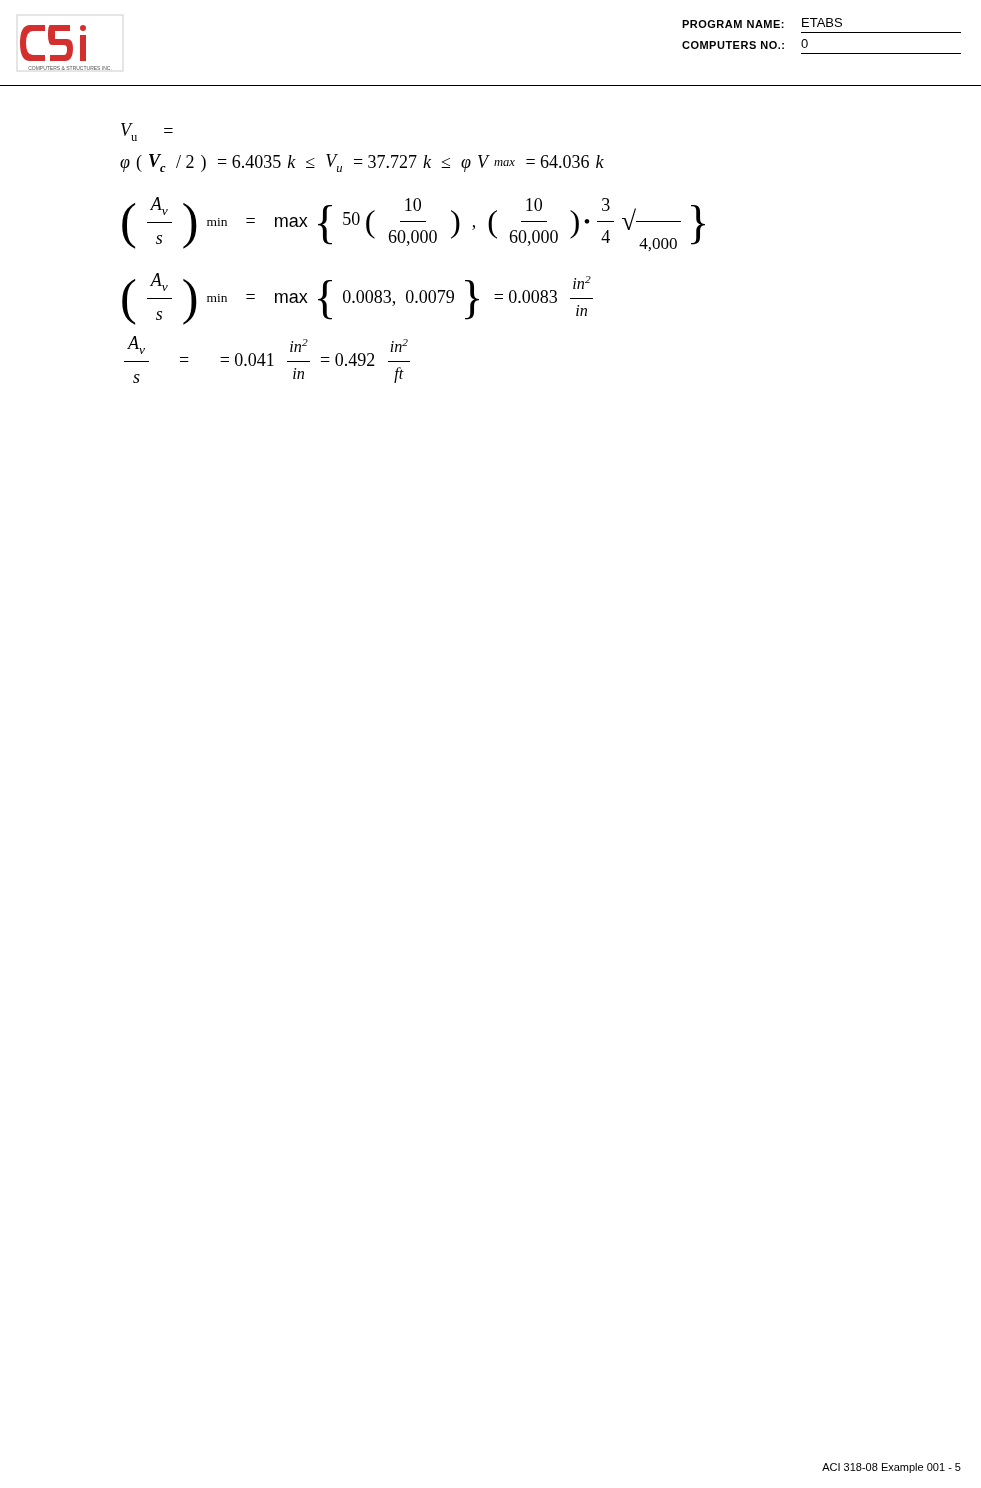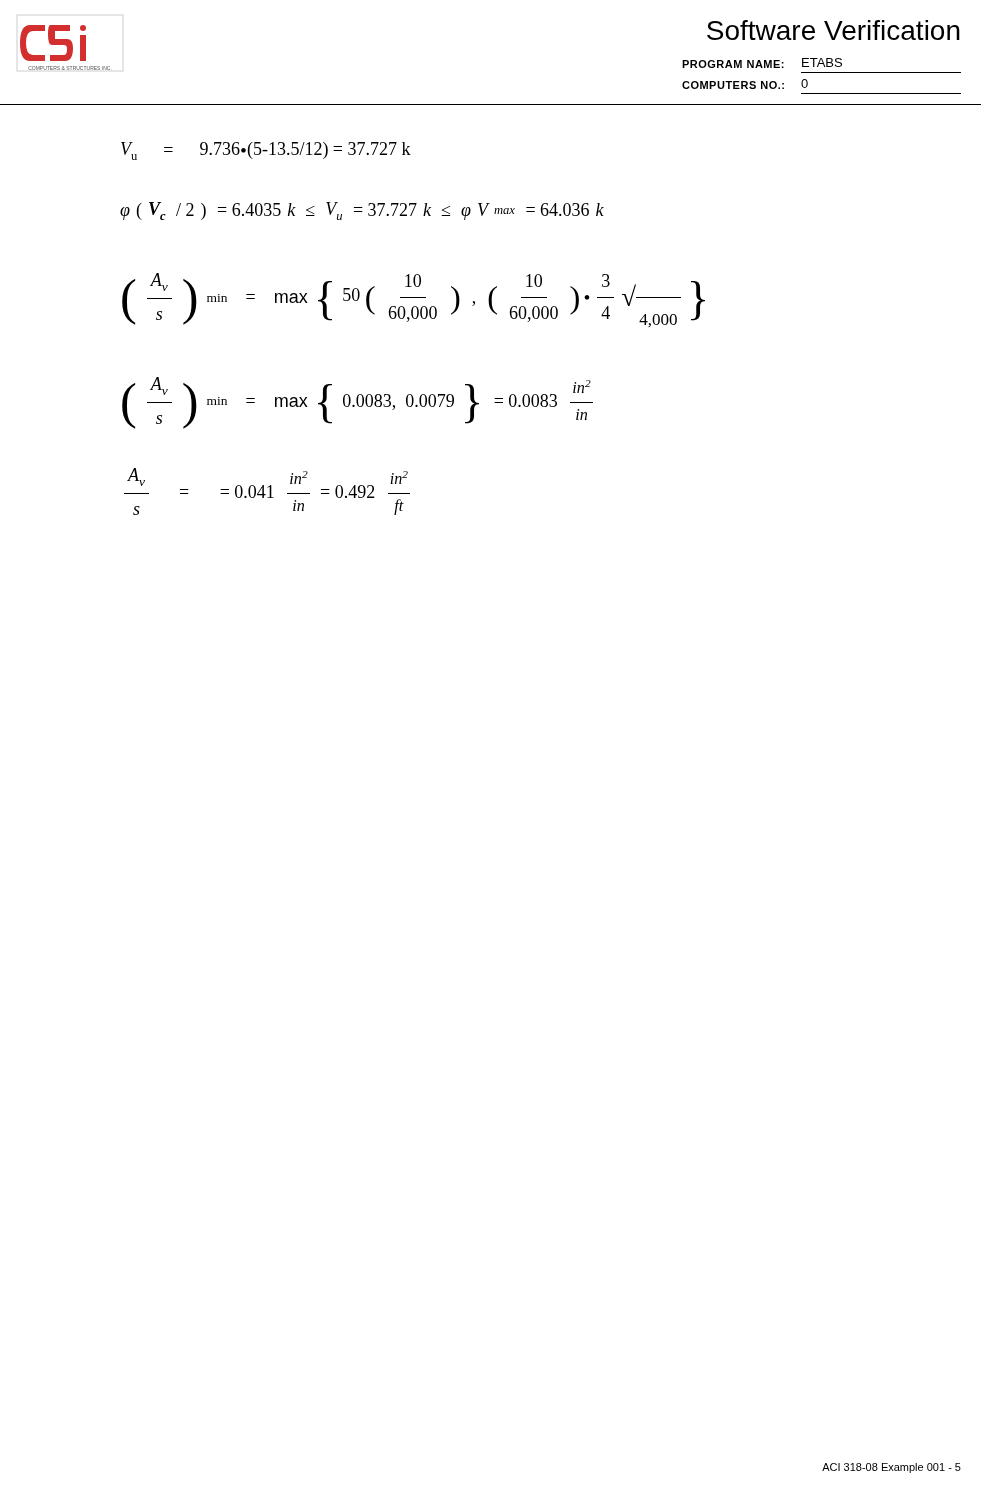--- a/index.html
+++ b/index.html
@@ -58,21 +58,20 @@
       font-family: Arial, sans-serif;
       font-size: 28px;
       font-weight: bold;
       margin-bottom: 30px;
     }
 
     .equations {
       margin-left: 80px;
       display: flex;
       flex-direction: column;
-      gap: 28px;
     }
 
     .sqrt-wrapper {
       display: inline-flex;
       align-items: center;
       vertical-align: middle;
     }
     .sqrt-symbol {
       font-size: 1.5em;
       margin-right: 0px;
@@ -194,21 +193,20 @@
 
       <circle cx="68" cy="15" r="3" fill="#d32f2f"></circle>
 
       <rect x="65" y="22" width="6" height="26" fill="#d32f2f"></rect>
 
       <text x="55" y="57" font-family="Arial" font-size="5" fill="#555" text-anchor="middle">COMPUTERS &amp; STRUCTURES INC.</text>
     </svg>
   </div>
 
   <div class="header-right">
-    <div class="software-verification-title">Software Verification</div>
     <table style="border-collapse:collapse; font-family:Arial,sans-serif; font-size:11px;">
       <tbody>
           <tr>
         <td style="font-weight:bold; letter-spacing:0.5px; padding-right:16px;">PROGRAM NAME:</td>
         <td style="border-bottom:1.5px solid #000; min-width:160px; font-size:13px; padding-bottom:2px;">ETABS</td>
       </tr>
       <tr>
         <td style="font-weight:bold; letter-spacing:0.5px; padding-right:10px; padding-top:3px;">COMPUTERS NO.:</td>
         <td style="border-bottom:1.5px solid #000; min-width:160px; font-size:13px; padding-bottom:2px; padding-top:3px;">0</td>
       </tr>
@@ -220,23 +218,20 @@
 <div class="main-content">
 
 
   <div class="equations">
 
     <div class="eq-line">
       <span>
         <span style="font-style:italic;">V</span><span class="subscript">u</span>
       </span>
       <span style="margin: 0 20px;">=</span>
-      <span>
-        9.736<span style="font-size:1.1em; vertical-align:middle;">•</span>(5-13.5/12) = 37.727 k
-      </span>
     </div>
 
     <div class="eq-line">
       <span style="font-style:italic;">φ</span>
       <span>(</span>
       <span style="font-style:italic;font-weight:bold;">V<span class="subscript">c</span></span>
       <span>&nbsp;/&nbsp;2</span>
       <span>)</span>
       <span>&nbsp;= 6.4035</span>
       <span style="font-style:italic;">k</span>

